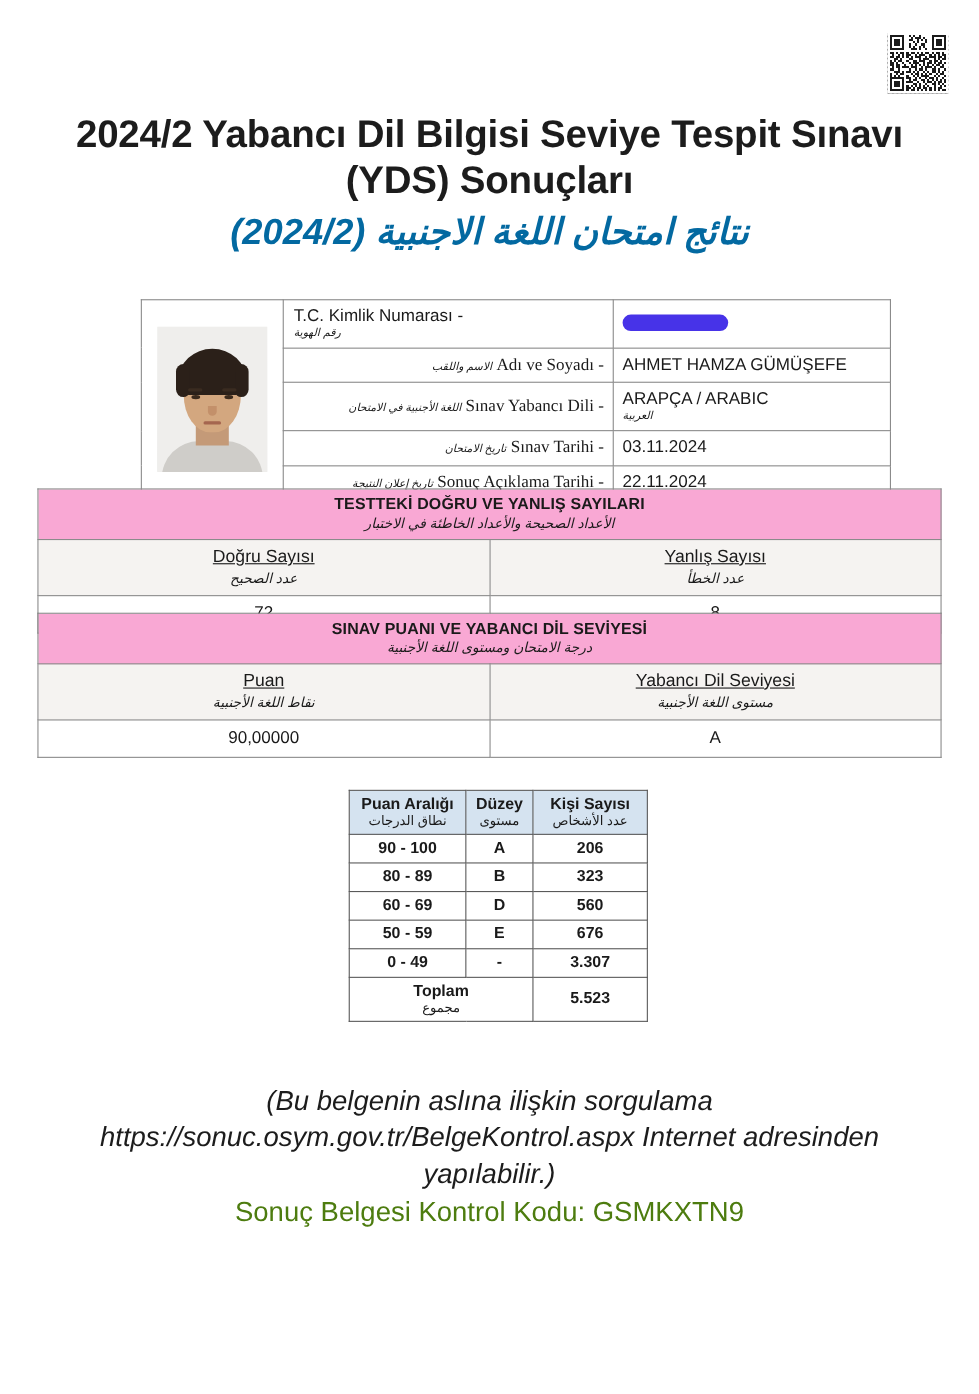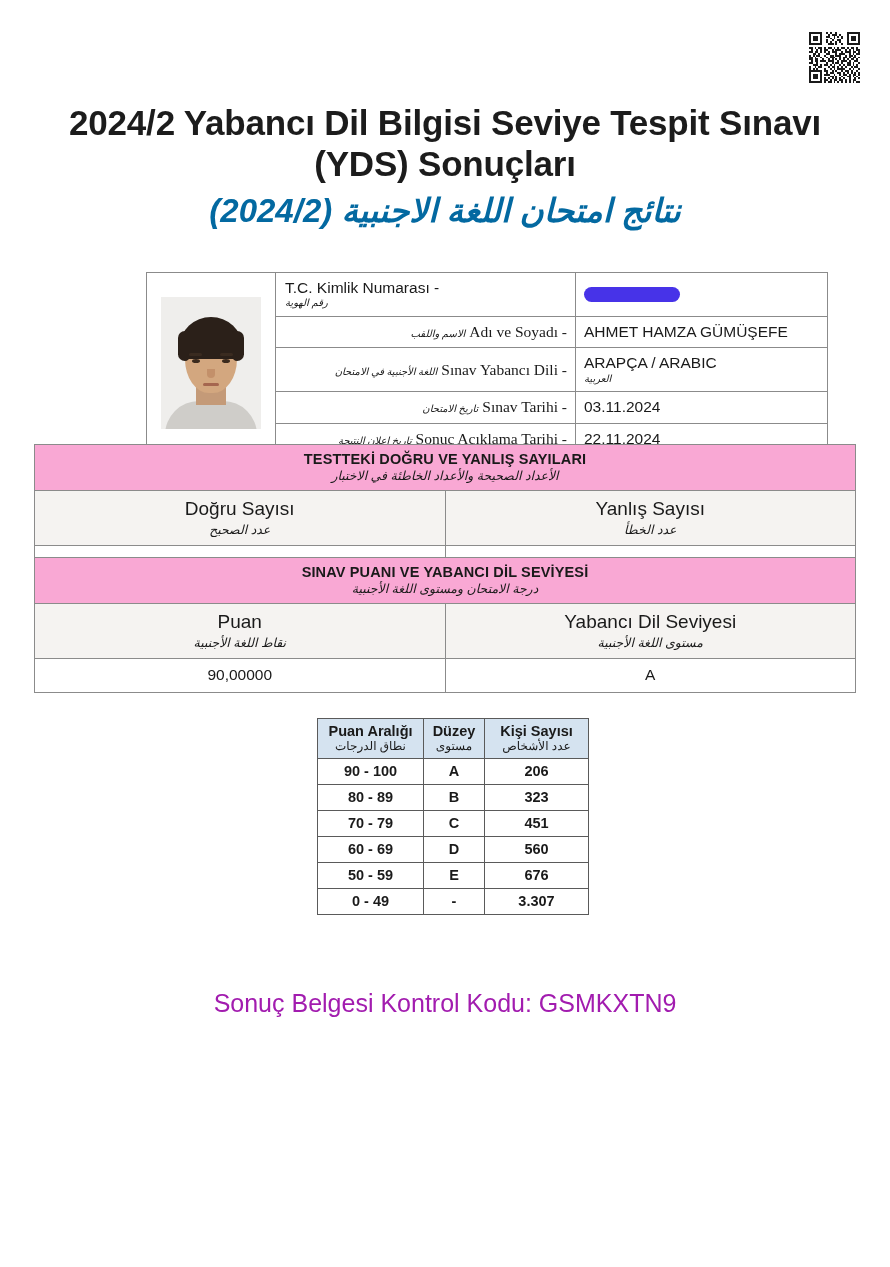--- a/index.html
+++ b/index.html
@@ -94,21 +94,21 @@
     font-weight: 700;
     color: #0369a1;
     margin: 6px 48px 0 48px;
     direction: rtl;
     line-height: 1.2;
   }
 
   
   .info-table-wrap {
     position: absolute;
-    left: 146px;
+    left: 128px;
     top: 272px;
     width: 682px;
   }
   table.info {
     border-collapse: collapse;
     width: 100%;
     table-layout: fixed;
   }
   table.info td {
     border: 1px solid #8b8b8b;
@@ -284,21 +284,21 @@
   .res-head .ar {
     font-size: 12.5px;
     font-weight: 400;
     margin-top: 1px;
   }
   .res-sub {
     background: #F5F3F1;
     text-align: center;
     padding: 7px 4px 8px 4px !important;
   }
-  .res-sub .tr { font-size: 19px; }
+  .res-sub .tr { font-size: 16px; text-decoration: underline; }
   .res-sub .ar { font-size: 12.5px; margin-top: 2px; }
   .res-val {
     background: #ffffff;
     text-align: center;
     font-size: 15.5px;
     padding: 7px 4px 8px 4px !important;
   }
 
   
   .dist-table {
@@ -338,21 +338,21 @@
   .footer .note {
     font-size: 25px;
     font-style: italic;
     line-height: 1.32;
     color: #1c1c1c;
   }
   .footer .code {
     font-size: 25px;
     line-height: 1.35;
     margin-top: 2px;
-    color: #a21caf;
+    color: #4d7c0f;
     text-align: center;
   }
 </style>
 </head>
 <body>
 
 <div class="header">
 
   <div class="qr">
     <div class="qr-inner">
@@ -711,37 +711,40 @@
       <td class="dist-range">90 - 100</td>
       <td class="dist-level">A</td>
       <td class="dist-count">206</td>
     </tr>
     <tr>
       <td class="dist-range">80 - 89</td>
       <td class="dist-level">B</td>
       <td class="dist-count">323</td>
     </tr>
     <tr>
-      <td class="dist-range">70 - 79</td>
-      <td class="dist-level">C</td>
-      <td class="dist-count">451</td>
-    </tr>
-    <tr>
       <td class="dist-range">60 - 69</td>
       <td class="dist-level">D</td>
       <td class="dist-count">560</td>
     </tr>
     <tr>
       <td class="dist-range">50 - 59</td>
       <td class="dist-level">E</td>
       <td class="dist-count">676</td>
     </tr>
     <tr>
       <td class="dist-range">0 - 49</td>
       <td class="dist-level">-</td>
       <td class="dist-count">3.307</td>
     </tr>
+    <tr>
+      <td colspan="2">
+        <div class="dist-total-tr">Toplam</div>
+        <div class="dist-total-ar">مجموع</div>
+      </td>
+      <td class="dist-count">5.523</td>
+    </tr>
   </tbody>
 </table>
 
 <div class="footer">
+  <div class="note">(Bu belgenin aslına ilişkin sorgulama https://sonuc.osym.gov.tr/BelgeKontrol.aspx Internet adresinden yapılabilir.)</div>
   <div class="code">Sonuç Belgesi Kontrol Kodu: GSMKXTN9</div>
 </div>
 
 </body></html>

